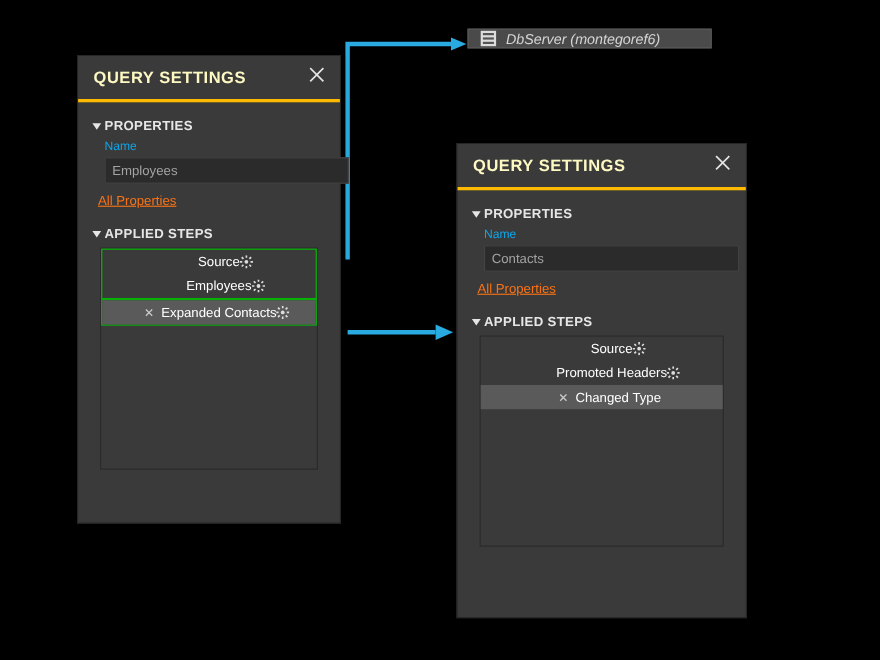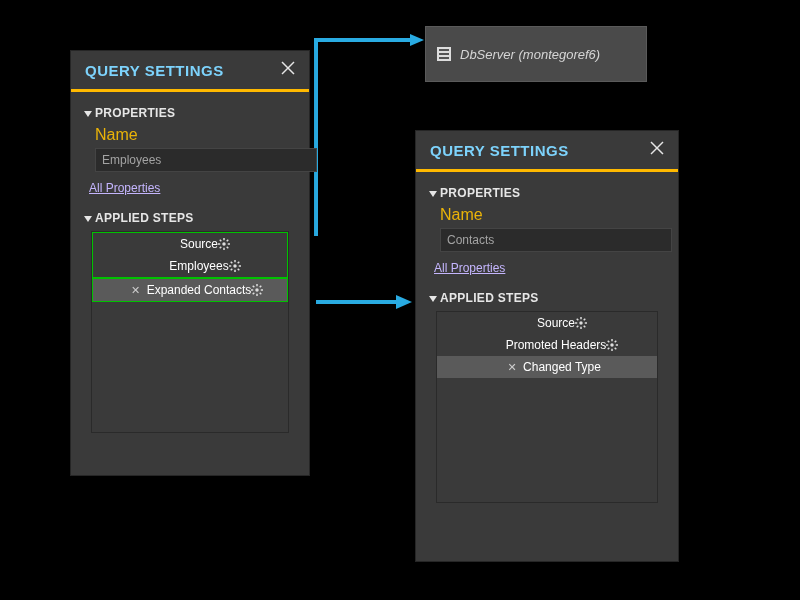--- a/index.html
+++ b/index.html
@@ -1,35 +1,35 @@
 <!DOCTYPE html>
 <html><head>
 <meta charset="utf-8">
 <style>
   html,body{margin:0;padding:0;width:800px;height:600px;background:#000;font-family:"Segoe UI",Arial,sans-serif;color:#e8e8e8;overflow:hidden}
   .panel{position:absolute;background:#3a3a3a;border:1px solid #262626;box-shadow:0 0 6px rgba(0,0,0,.6)}
   .panel-header{display:flex;align-items:center;justify-content:space-between;padding:10px 14px 10px 14px;background:#3a3a3a;border-bottom:3px solid #ffb900}
-  .panel-title{font-size:15px;font-weight:600;letter-spacing:.5px;color:#7dd3fc}
+  .panel-title{font-size:15px;font-weight:600;letter-spacing:.5px;color:#fef9c3}
   .close-x{width:14px;height:14px;stroke:#e6e6e6;cursor:pointer}
   .sec{padding:8px 14px 6px 14px}
   .sec-head{display:flex;align-items:center;gap:4px;padding:6px 0 4px 0}
   .sec-head .tri{width:0;height:0;border-top:4px solid transparent;border-bottom:4px solid transparent;border-left:6px solid #e6e6e6;transform:rotate(90deg);margin-top:2px}
   .sec-head span{font-size:12px;font-weight:700;letter-spacing:.3px;color:#e6e6e6}
-  .label{font-size:16px;color:#eab308;margin:2px 0 4px 10px}
+  .label{font-size:11px;color:#0ea5e9;margin:2px 0 4px 10px}
   .name-input{margin:0 0 6px 10px;width:208px;padding:4px 6px;background:#2b2b2b;border:1px solid #444;color:#a3a3a3;font-size:12px}
-  .link{color:#c4b5fd;text-decoration:underline;font-size:12px;margin-left:4px;display:inline-block;padding:2px 0;cursor:pointer}
+  .link{color:#f97316;text-decoration:underline;font-size:12px;margin-left:4px;display:inline-block;padding:2px 0;cursor:pointer}
   .steps-box{margin:2px 6px 10px 6px;background:#3a3a3a;border:1px solid #2a2a2a;min-height:200px}
   .step{display:flex;align-items:center;justify-content:center;padding:4px 6px 4px 20px;font-size:12px;color:#fff;cursor:pointer}
   .step.sel{background:#5a5a5a}
   .step .left{display:flex;align-items:center;gap:6px}
   .gear{width:12px;height:12px;flex:0 0 auto}
   .gear svg{display:block}
   .xmark{font-size:11px;color:#ccc;width:10px;text-align:center}
   .group-line{border:1px solid #00c200;margin:0}
-  .db-node{position:absolute;background:#4a4a4a;border:1px solid #5a5a5a;display:flex;align-items:center;gap:8px;padding:19px 10px;font-size:13px;font-style:italic;color:#d5d5d5}
+  .db-node{position:absolute;background:#4a4a4a;border:1px solid #5a5a5a;display:flex;align-items:center;gap:8px;padding:0 10px;font-size:13px;font-style:italic;color:#d5d5d5}
   .db-icon{width:16px;height:16px}
   .arrow{position:absolute;}
   .arrow svg{overflow:visible}
   .panel2{top:130px;left:415px;width:262px;height:430px}
   .panel1{top:50px;left:70px;width:238px;height:424px}
   .panel2 .name-input{width:218px}
   .panel2 .steps-box{min-height:190px}
 </style>
 </head>
 <body>

